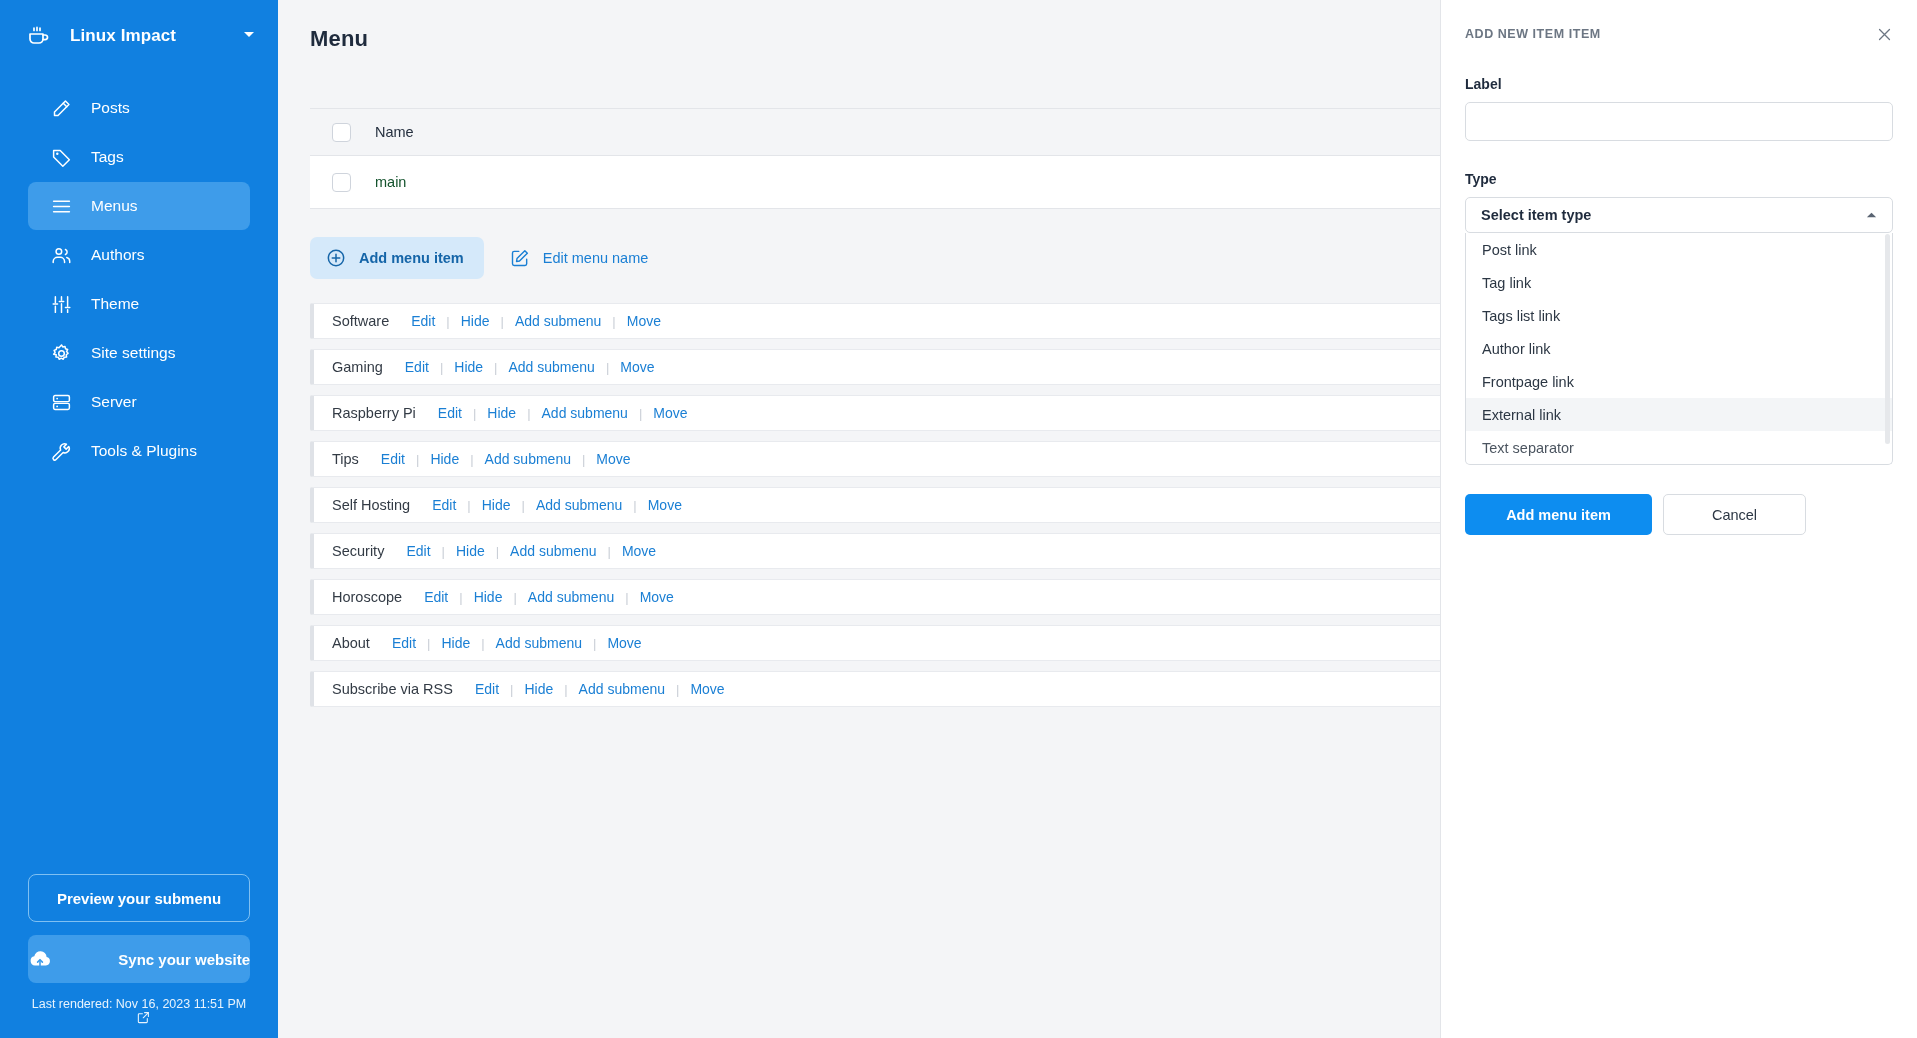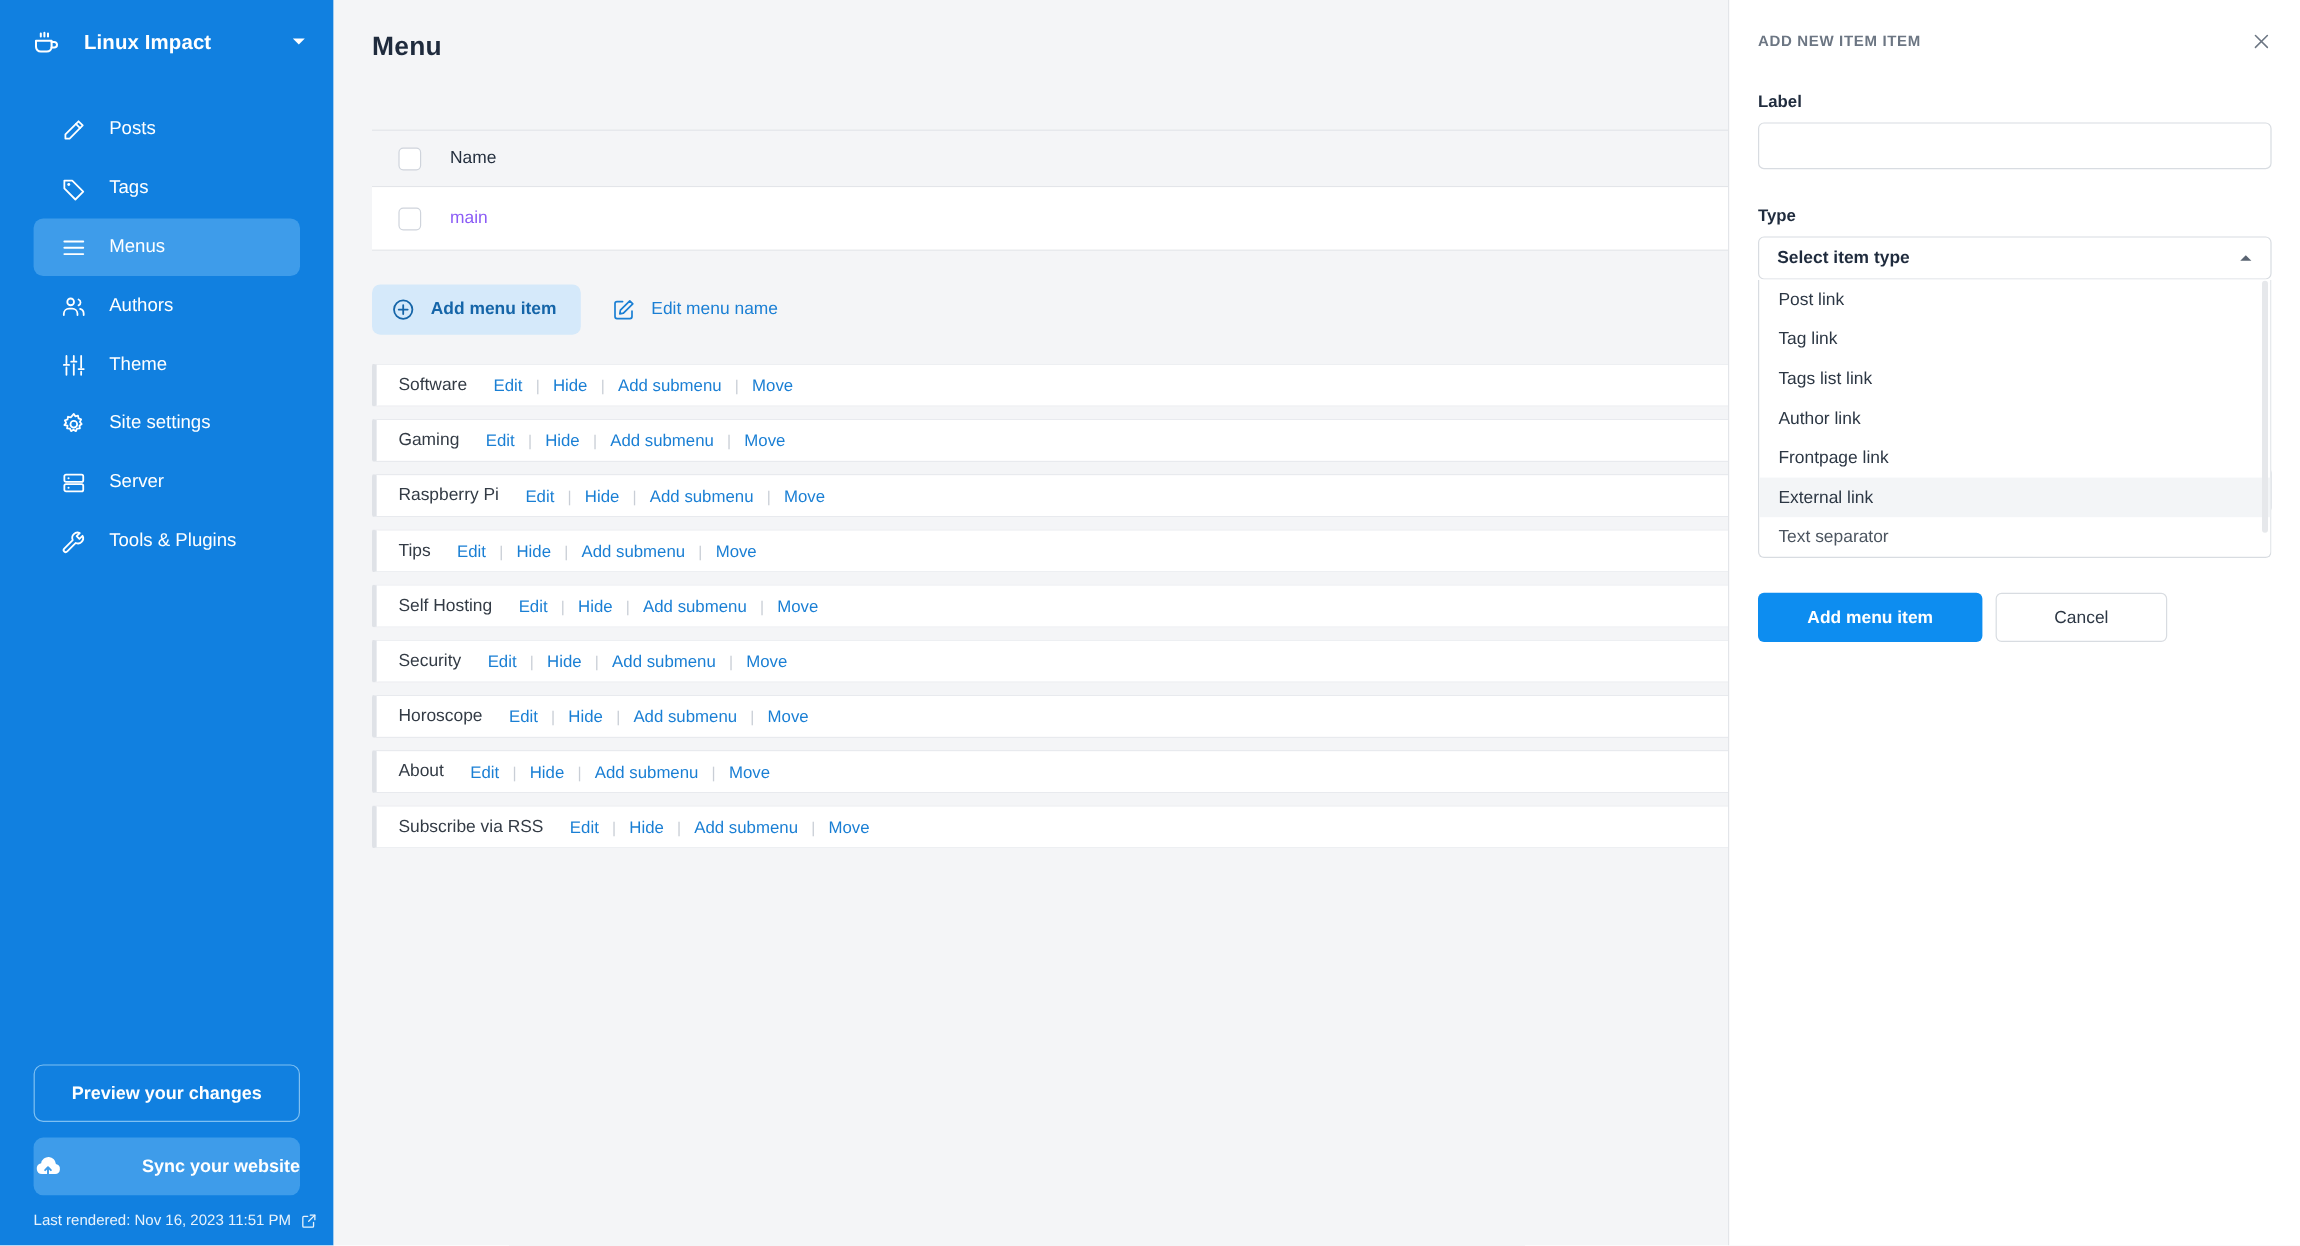--- a/index.html
+++ b/index.html
@@ -52,21 +52,21 @@
   }
   .btn-sync {
     margin-top: 13px; height: 48px; border-radius: 8px;
     background: #3e9cea; display: flex; align-items: center; justify-content: space-between;
     font-size: 15px; font-weight: bold; color: #fff; cursor: pointer; width: 100%;
     border: none;
   }
   .btn-sync .cloud { margin-right: 16px; display:flex; }
   .last-rendered {
     margin-top: 14px; display: flex; align-items: center;
-    font-size: 12.5px; color: #e8f3fd; white-space: nowrap;
+    font-size: 12.5px; color: #e8f3fd; white-space: nowrap; flex-direction: column;
   }
   .last-rendered .ext { margin-left: 8px; display:flex; }
 
   
   .main {
     flex: 1 1 auto; height: 1038px; background: #f4f5f7;
     position: relative; overflow: hidden;
   }
   .page-title {
     font-size: 22px; font-weight: bold; color: #1f2b3d;
@@ -84,21 +84,21 @@
     display: flex; align-items: center; height: 53px;
     background: #ffffff; border-bottom: 1px solid #e3e5e9;
     padding-left: 22px; width: 1212px;
   }
   .cbox {
     width: 19px; height: 19px; flex: 0 0 19px;
     border: 1.4px solid #cfd4dc; border-radius: 4px; background: #fff;
     cursor: pointer;
   }
   .mt-name { margin-left: 24px; font-size: 14.5px; color: #25303f; }
-  .mt-link { margin-left: 24px; font-size: 14.5px; color: #8b5cf6; cursor: pointer; }
+  .mt-link { margin-left: 24px; font-size: 14.5px; color: #14532d; cursor: pointer; }
 
   .actions { display: flex; align-items: center; margin: 28px 0 0 32px; }
   .btn-add-item {
     display: flex; align-items: center; height: 42px;
     background: #d5e9fa; border-radius: 7px; padding: 0 20px 0 16px;
     color: #1565a8; font-size: 14.5px; font-weight: bold; cursor: pointer;
     border: none;
   }
   .btn-add-item .pico { margin-right: 13px; display:flex; }
   .btn-edit-name {
@@ -293,21 +293,21 @@
           <svg width="21" height="21" viewBox="0 0 24 24" fill="none" stroke="#fff" stroke-width="1.7" stroke-linecap="round" stroke-linejoin="round">
             <path d="M20.5 6.5a5 5 0 0 1-6.6 6.6L5.8 21.2a2 2 0 0 1-2.9-2.8l8.1-8.1A5 5 0 0 1 17.7 3.7l-3 3 2.6 2.6 3-3c.1.4.2.8.2 1.2z"></path>
           </svg>
         </span>
         <span class="nav-label">Tools &amp; Plugins</span>
       </div>
 
     </nav>
 
     <div class="sidebar-bottom">
-      <button class="btn-preview">Preview your changes</button>
+      <button class="btn-preview">Preview your submenu</button>
       <button class="btn-sync">
         <span class="cloud">
           <svg width="24" height="24" viewBox="0 0 24 24" fill="#fff">
             <path d="M18.6 10.1A6.2 6.2 0 0 0 6.3 9.3 4.6 4.6 0 0 0 7 18.4h11a4.2 4.2 0 0 0 .6-8.3z"></path>
             <path d="M12 20.5V13.2" stroke="#3e9cea" stroke-width="1.6" stroke-linecap="round"></path>
             <path d="M9.6 15.1L12 12.7l2.4 2.4" fill="none" stroke="#3e9cea" stroke-width="1.6" stroke-linecap="round" stroke-linejoin="round"></path>
           </svg>
         </span>
         <span>Sync your website</span>
       </button>

